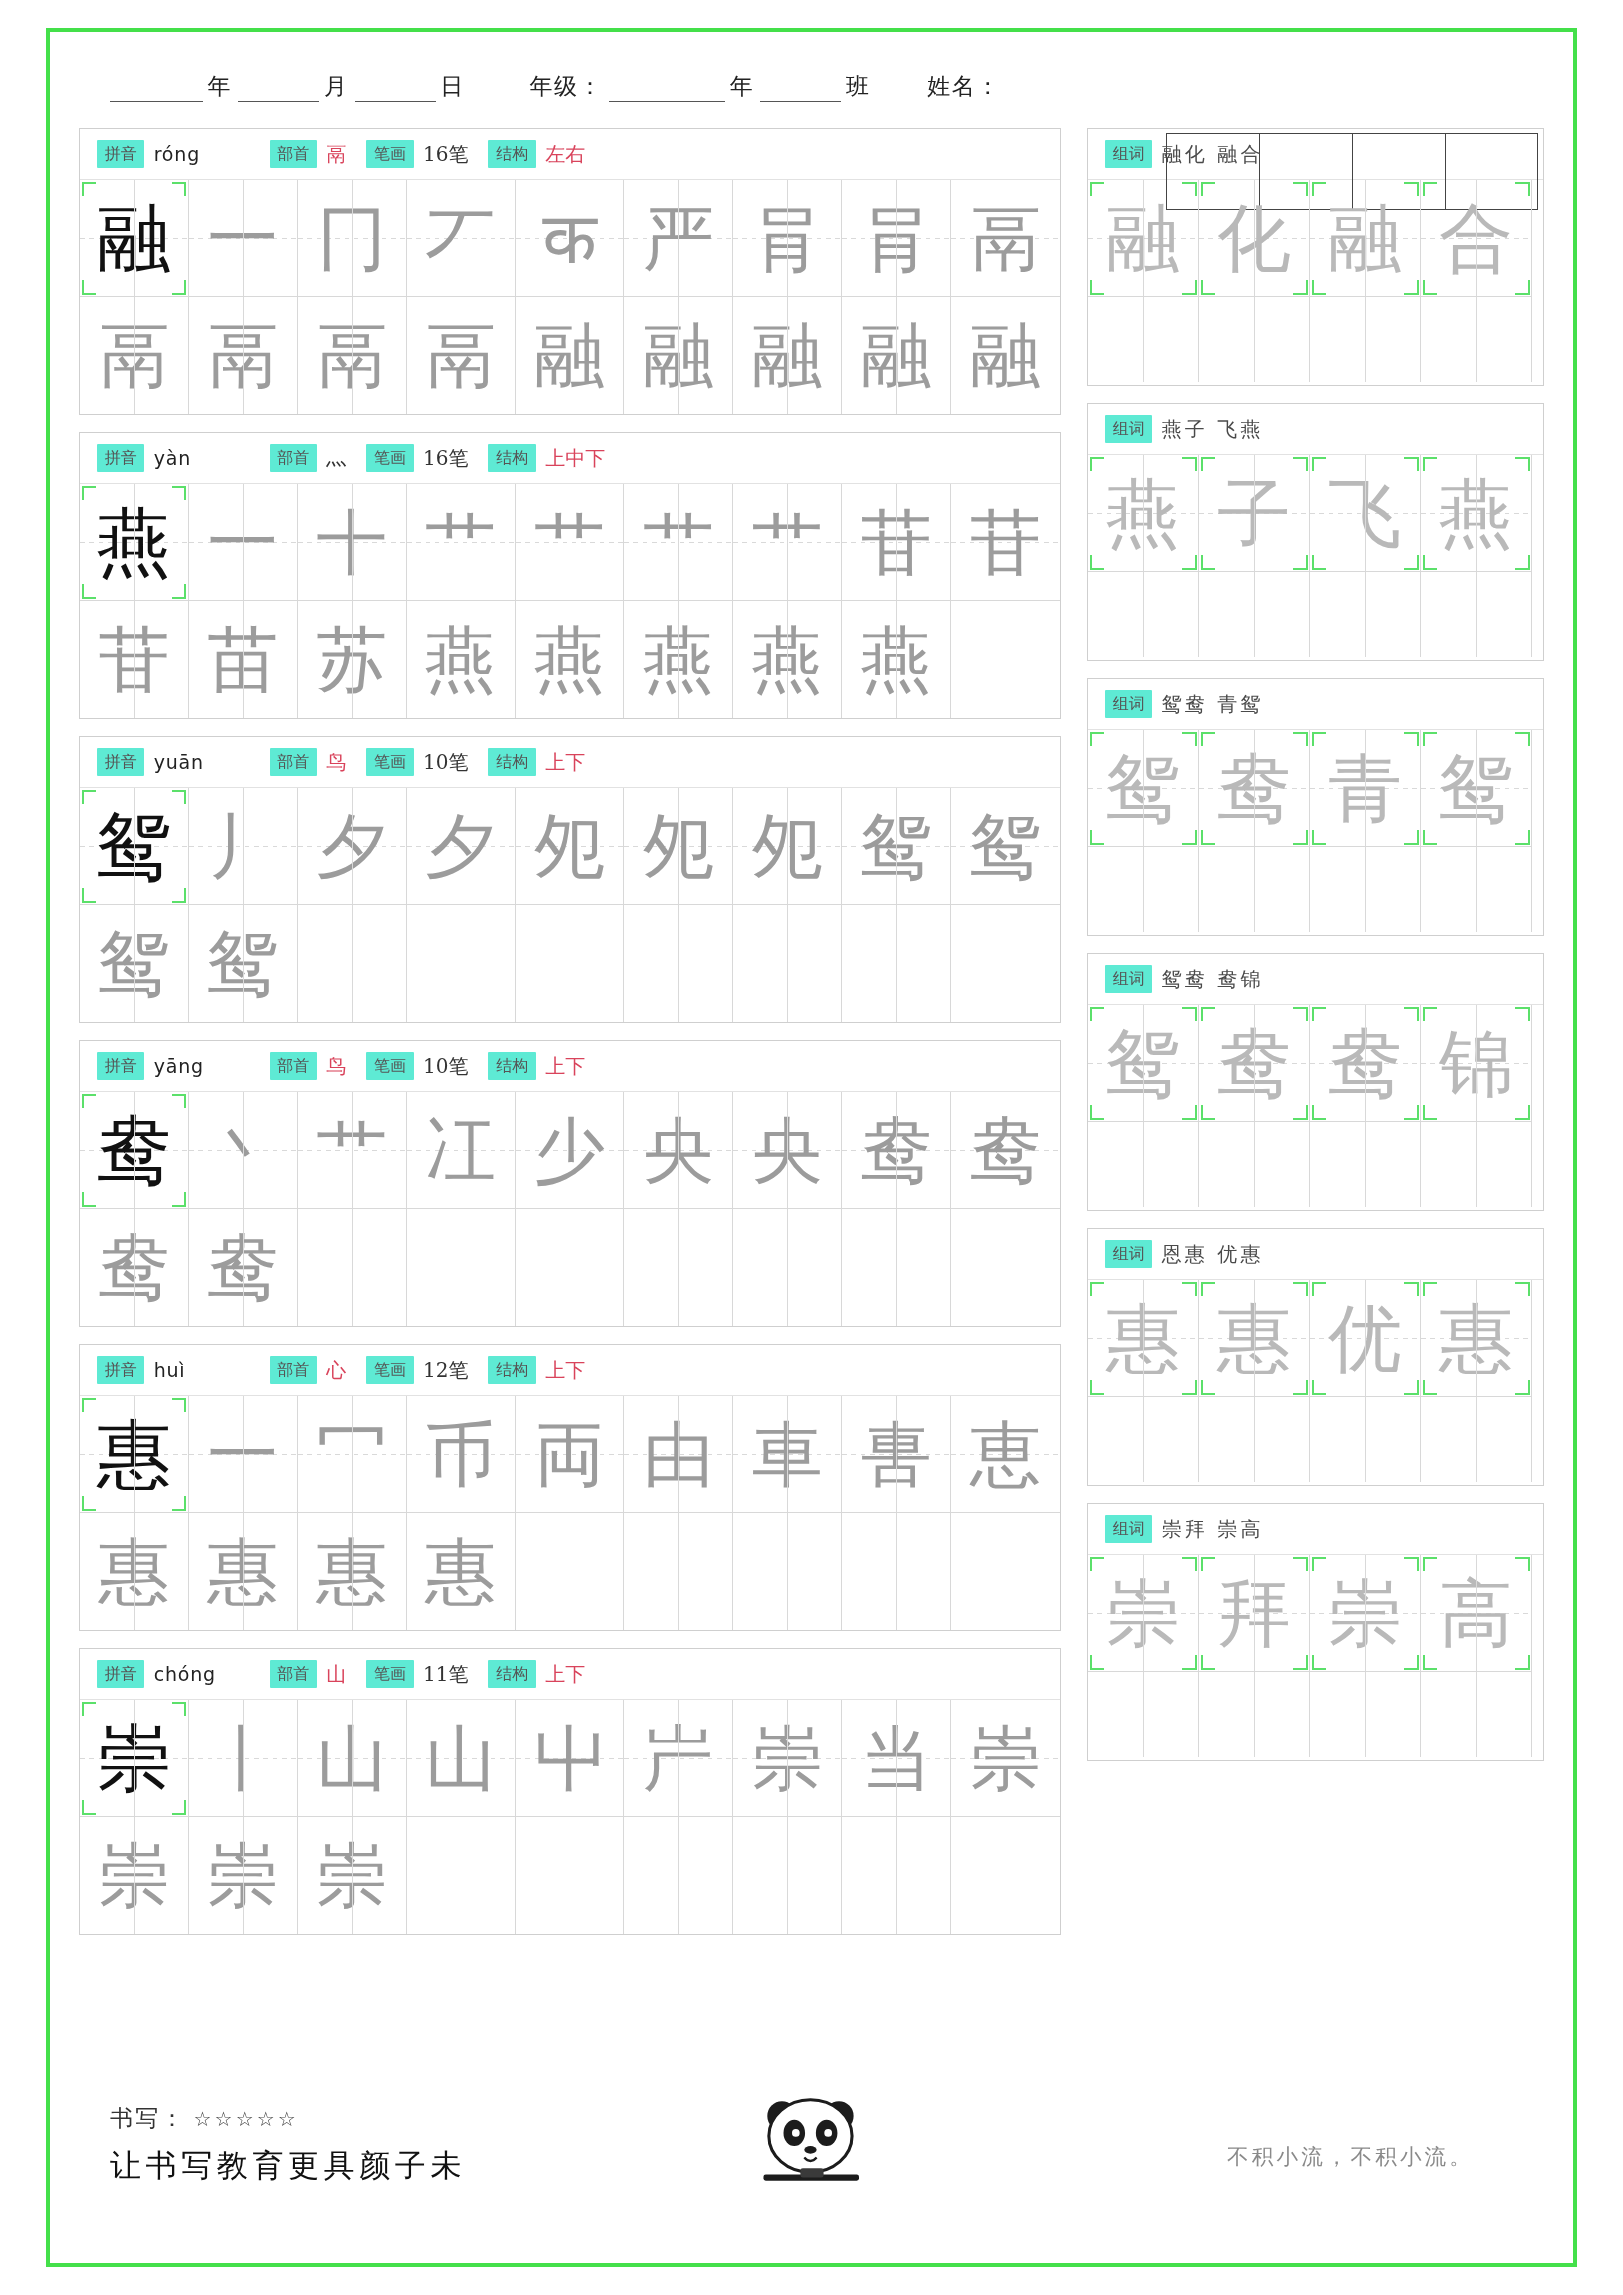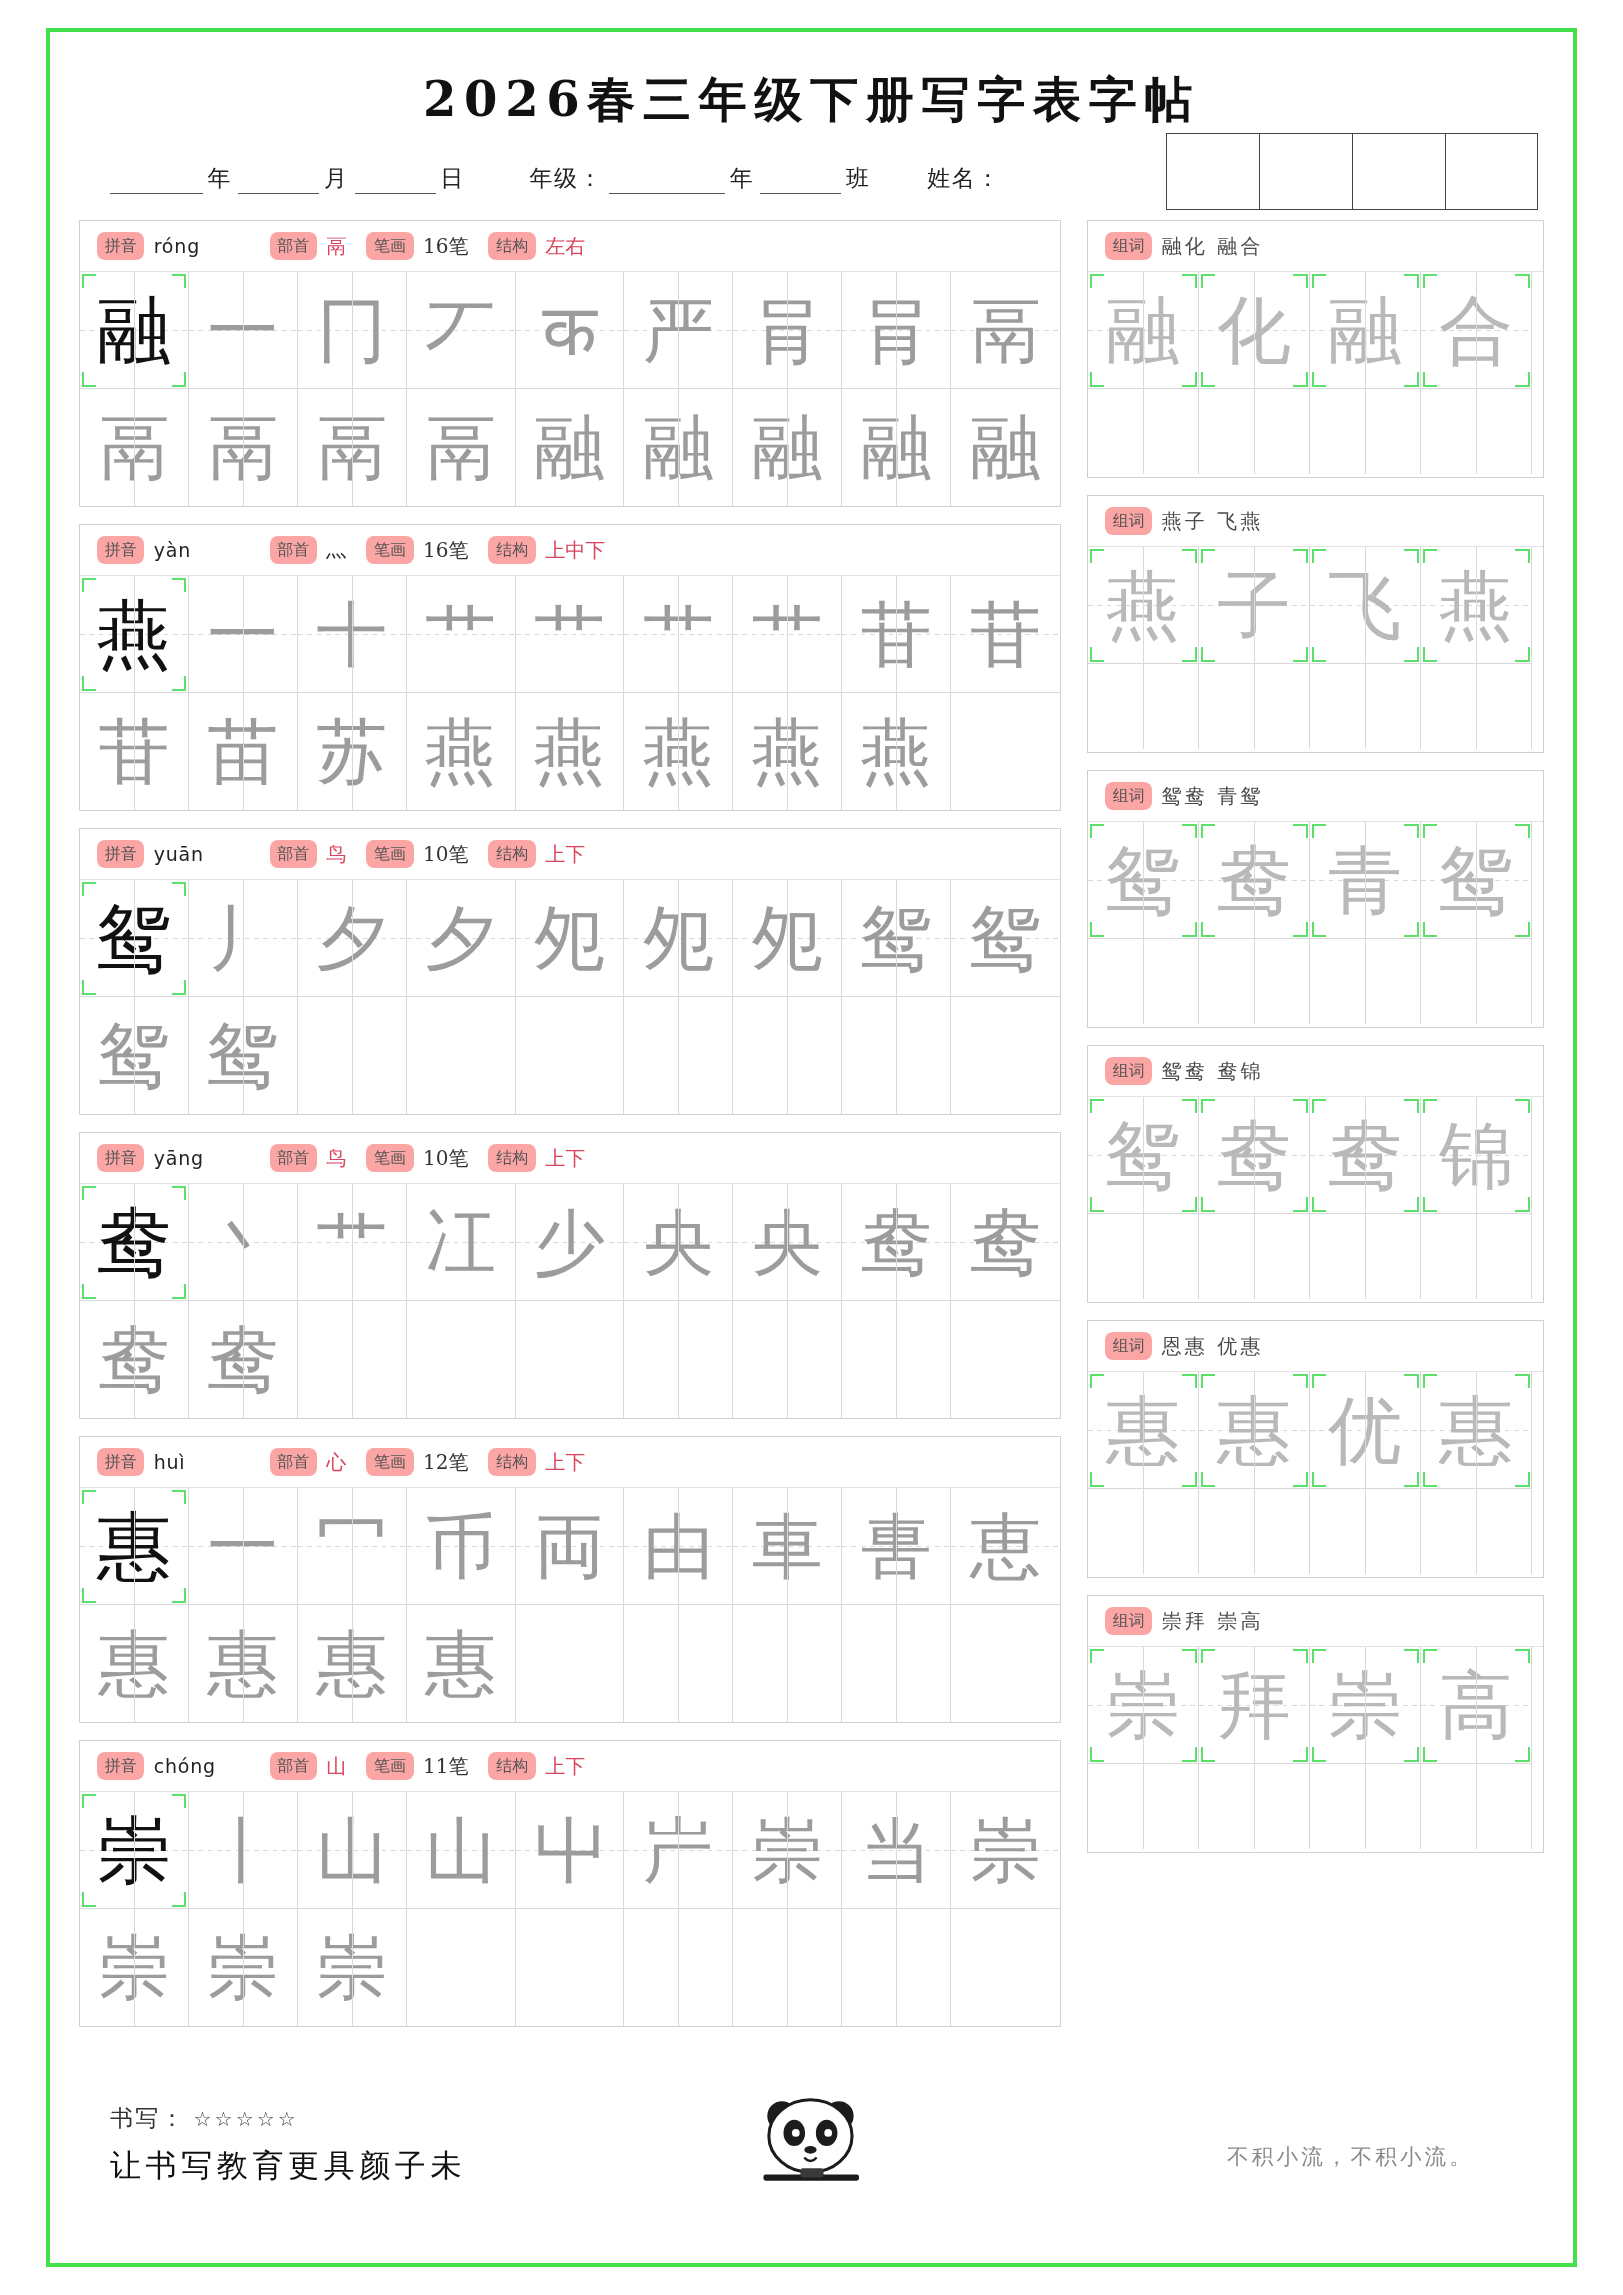--- a/index.html
+++ b/index.html
@@ -85,23 +85,23 @@
   .info-bar{
     display:flex;
     align-items:center;
     height:51px;
     padding-left:17px;
     font-size:19.3px;
     border-bottom:0.8px solid #e2e2e2;
     box-sizing:border-box;
   }
   .tag{
-    background:#fca5a5;
+    background:#5eead4;
     color:#555;
-    border-radius:8px;
+    border-radius:1px;
     padding:3.9px 7.7px;
     font-size:16px;
     margin-right:9.3px;
     font-family:"DejaVu Sans", sans-serif;
   }
   .pinyin{
     font-size:19px;
     color:#222;
     font-family:"DejaVu Sans", sans-serif;
     letter-spacing:0.8px;
@@ -203,21 +203,20 @@
     top:7.7px;width:131px;height:116px;
   }
 </style>
 </head>
 <body>
 
 <div class="page">
   <div class="border-frame"></div>
   <div class="inner">
 
-    <div class="title">2026春三年级下册写字表字帖</div>
 
     <div class="meta-row">
       <span class="blank b-md"></span>
       <span class="meta-label">年</span>
       <span class="blank b-sm"></span>
       <span class="meta-label">月</span>
       <span class="blank b-sm"></span>
       <span class="meta-label">日</span>
       <span style="width:54px"></span>
       <span class="meta-label">年级：</span>

